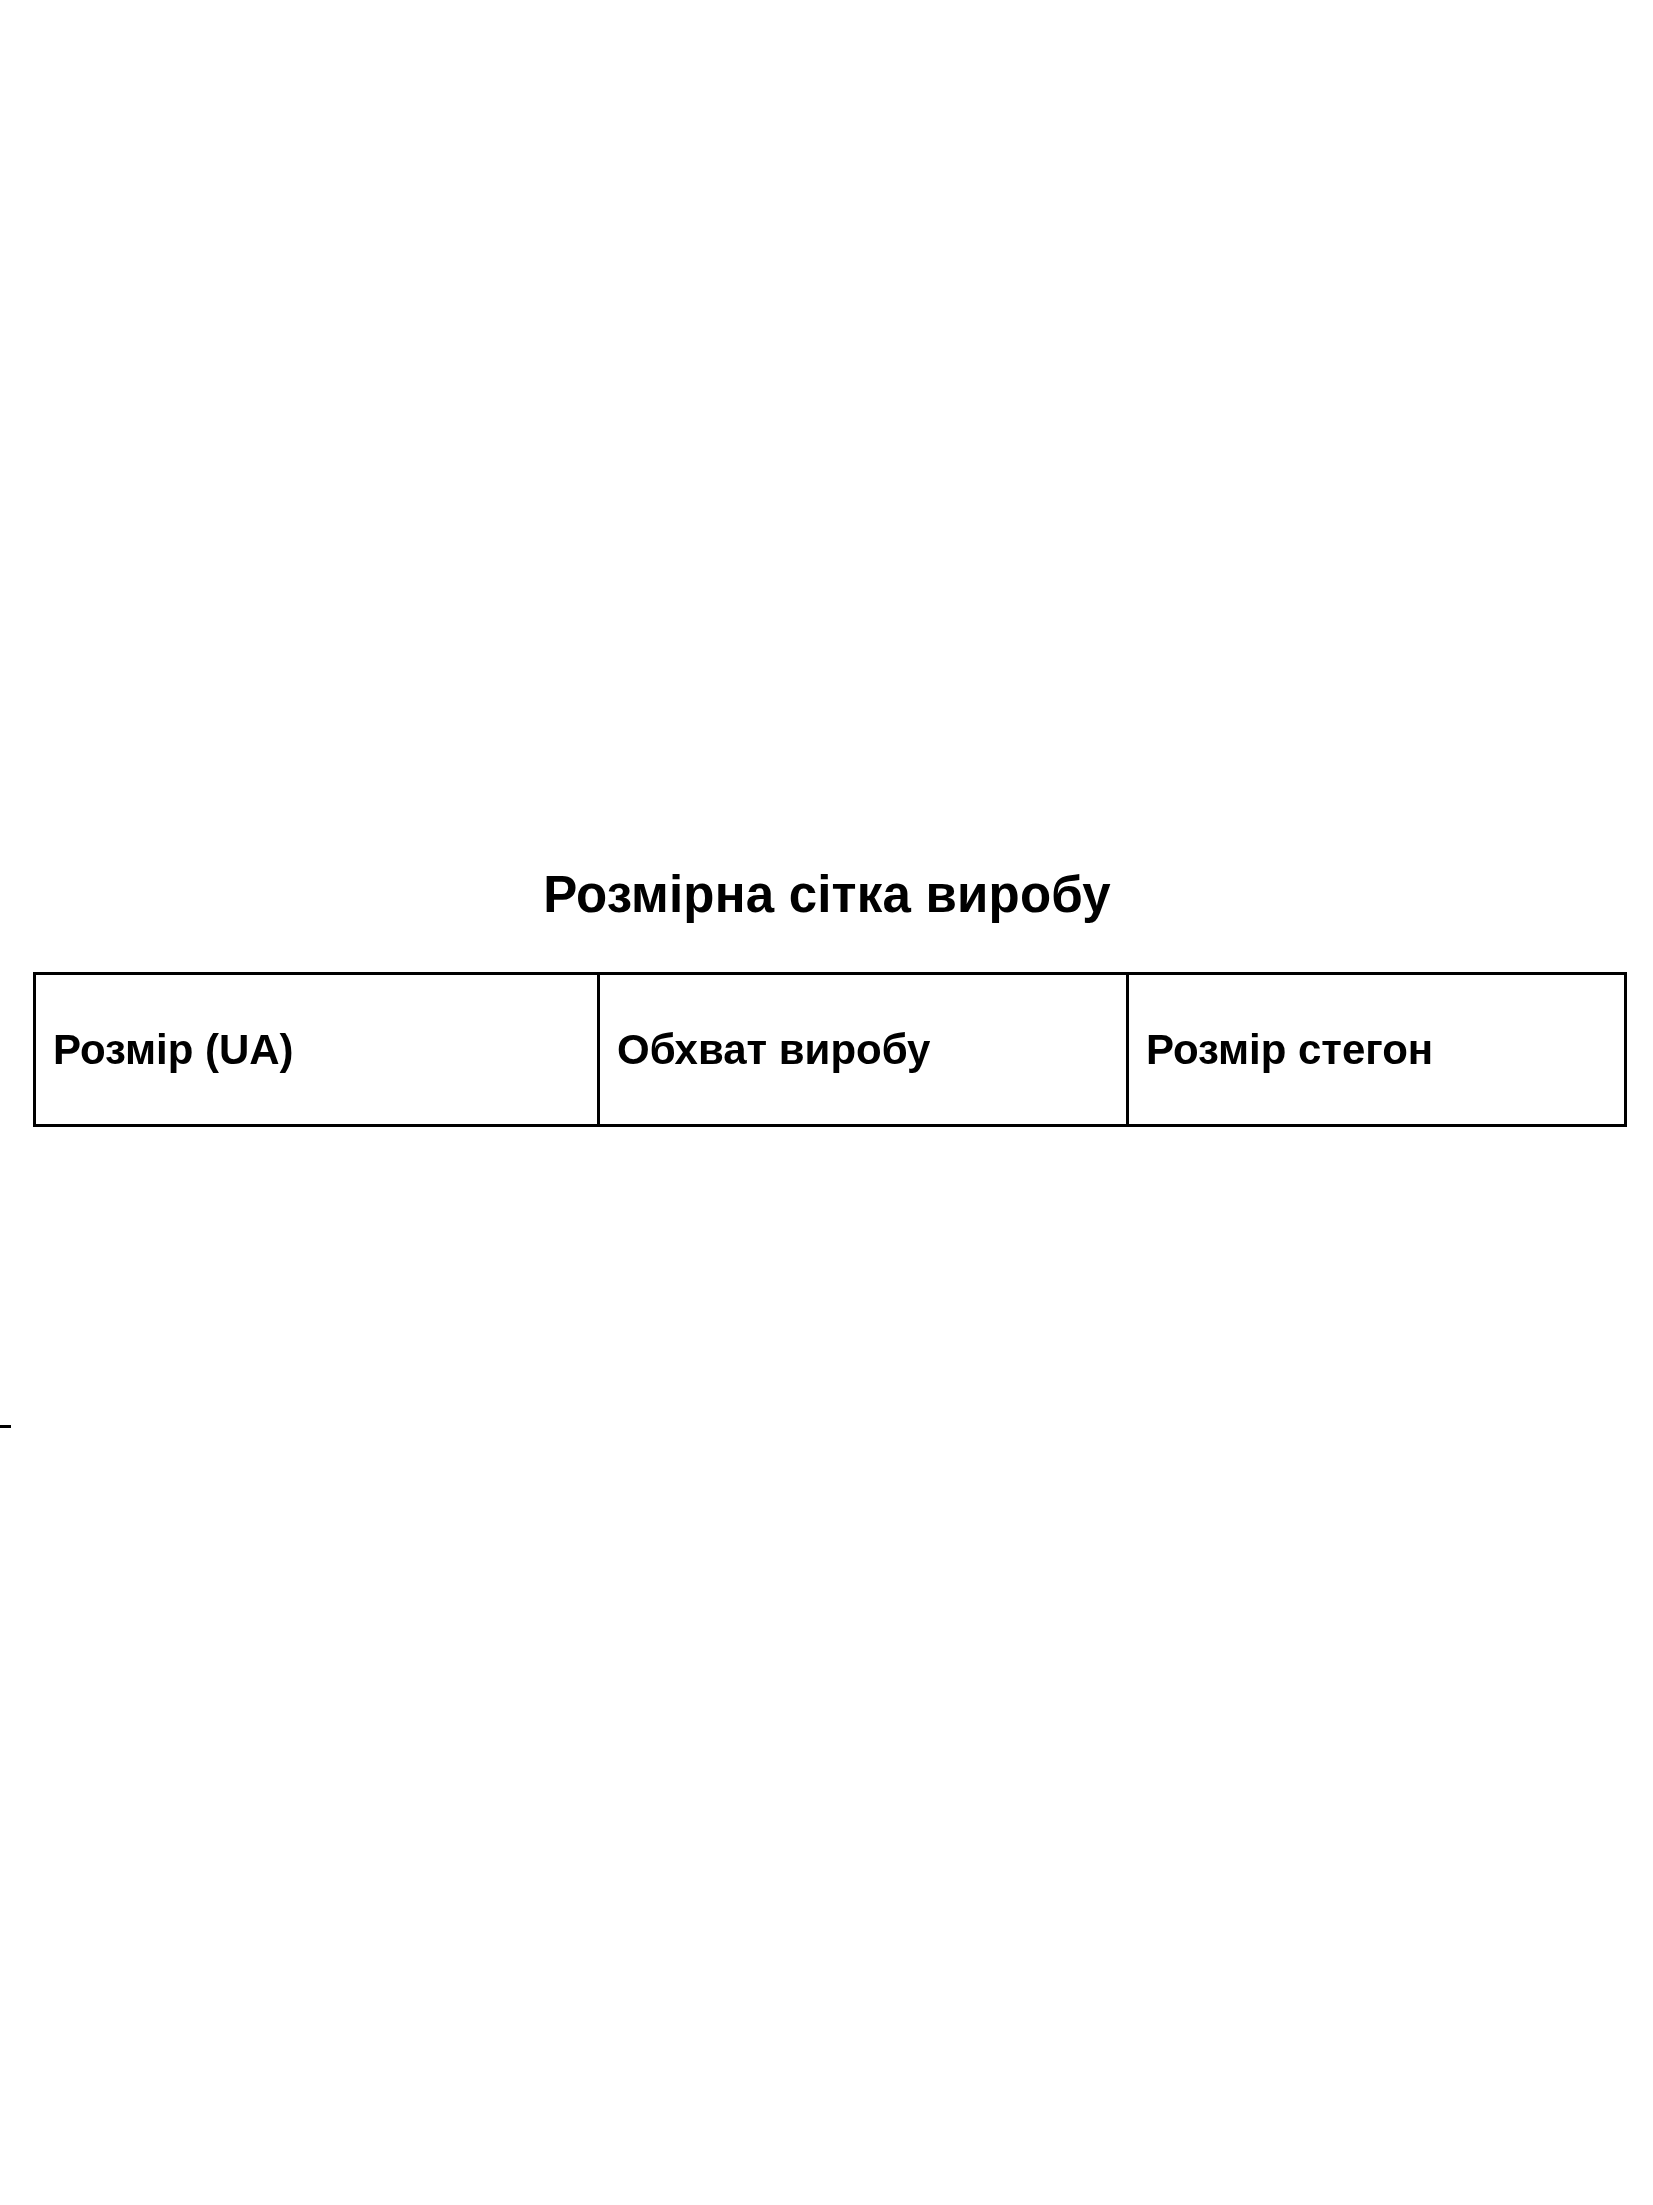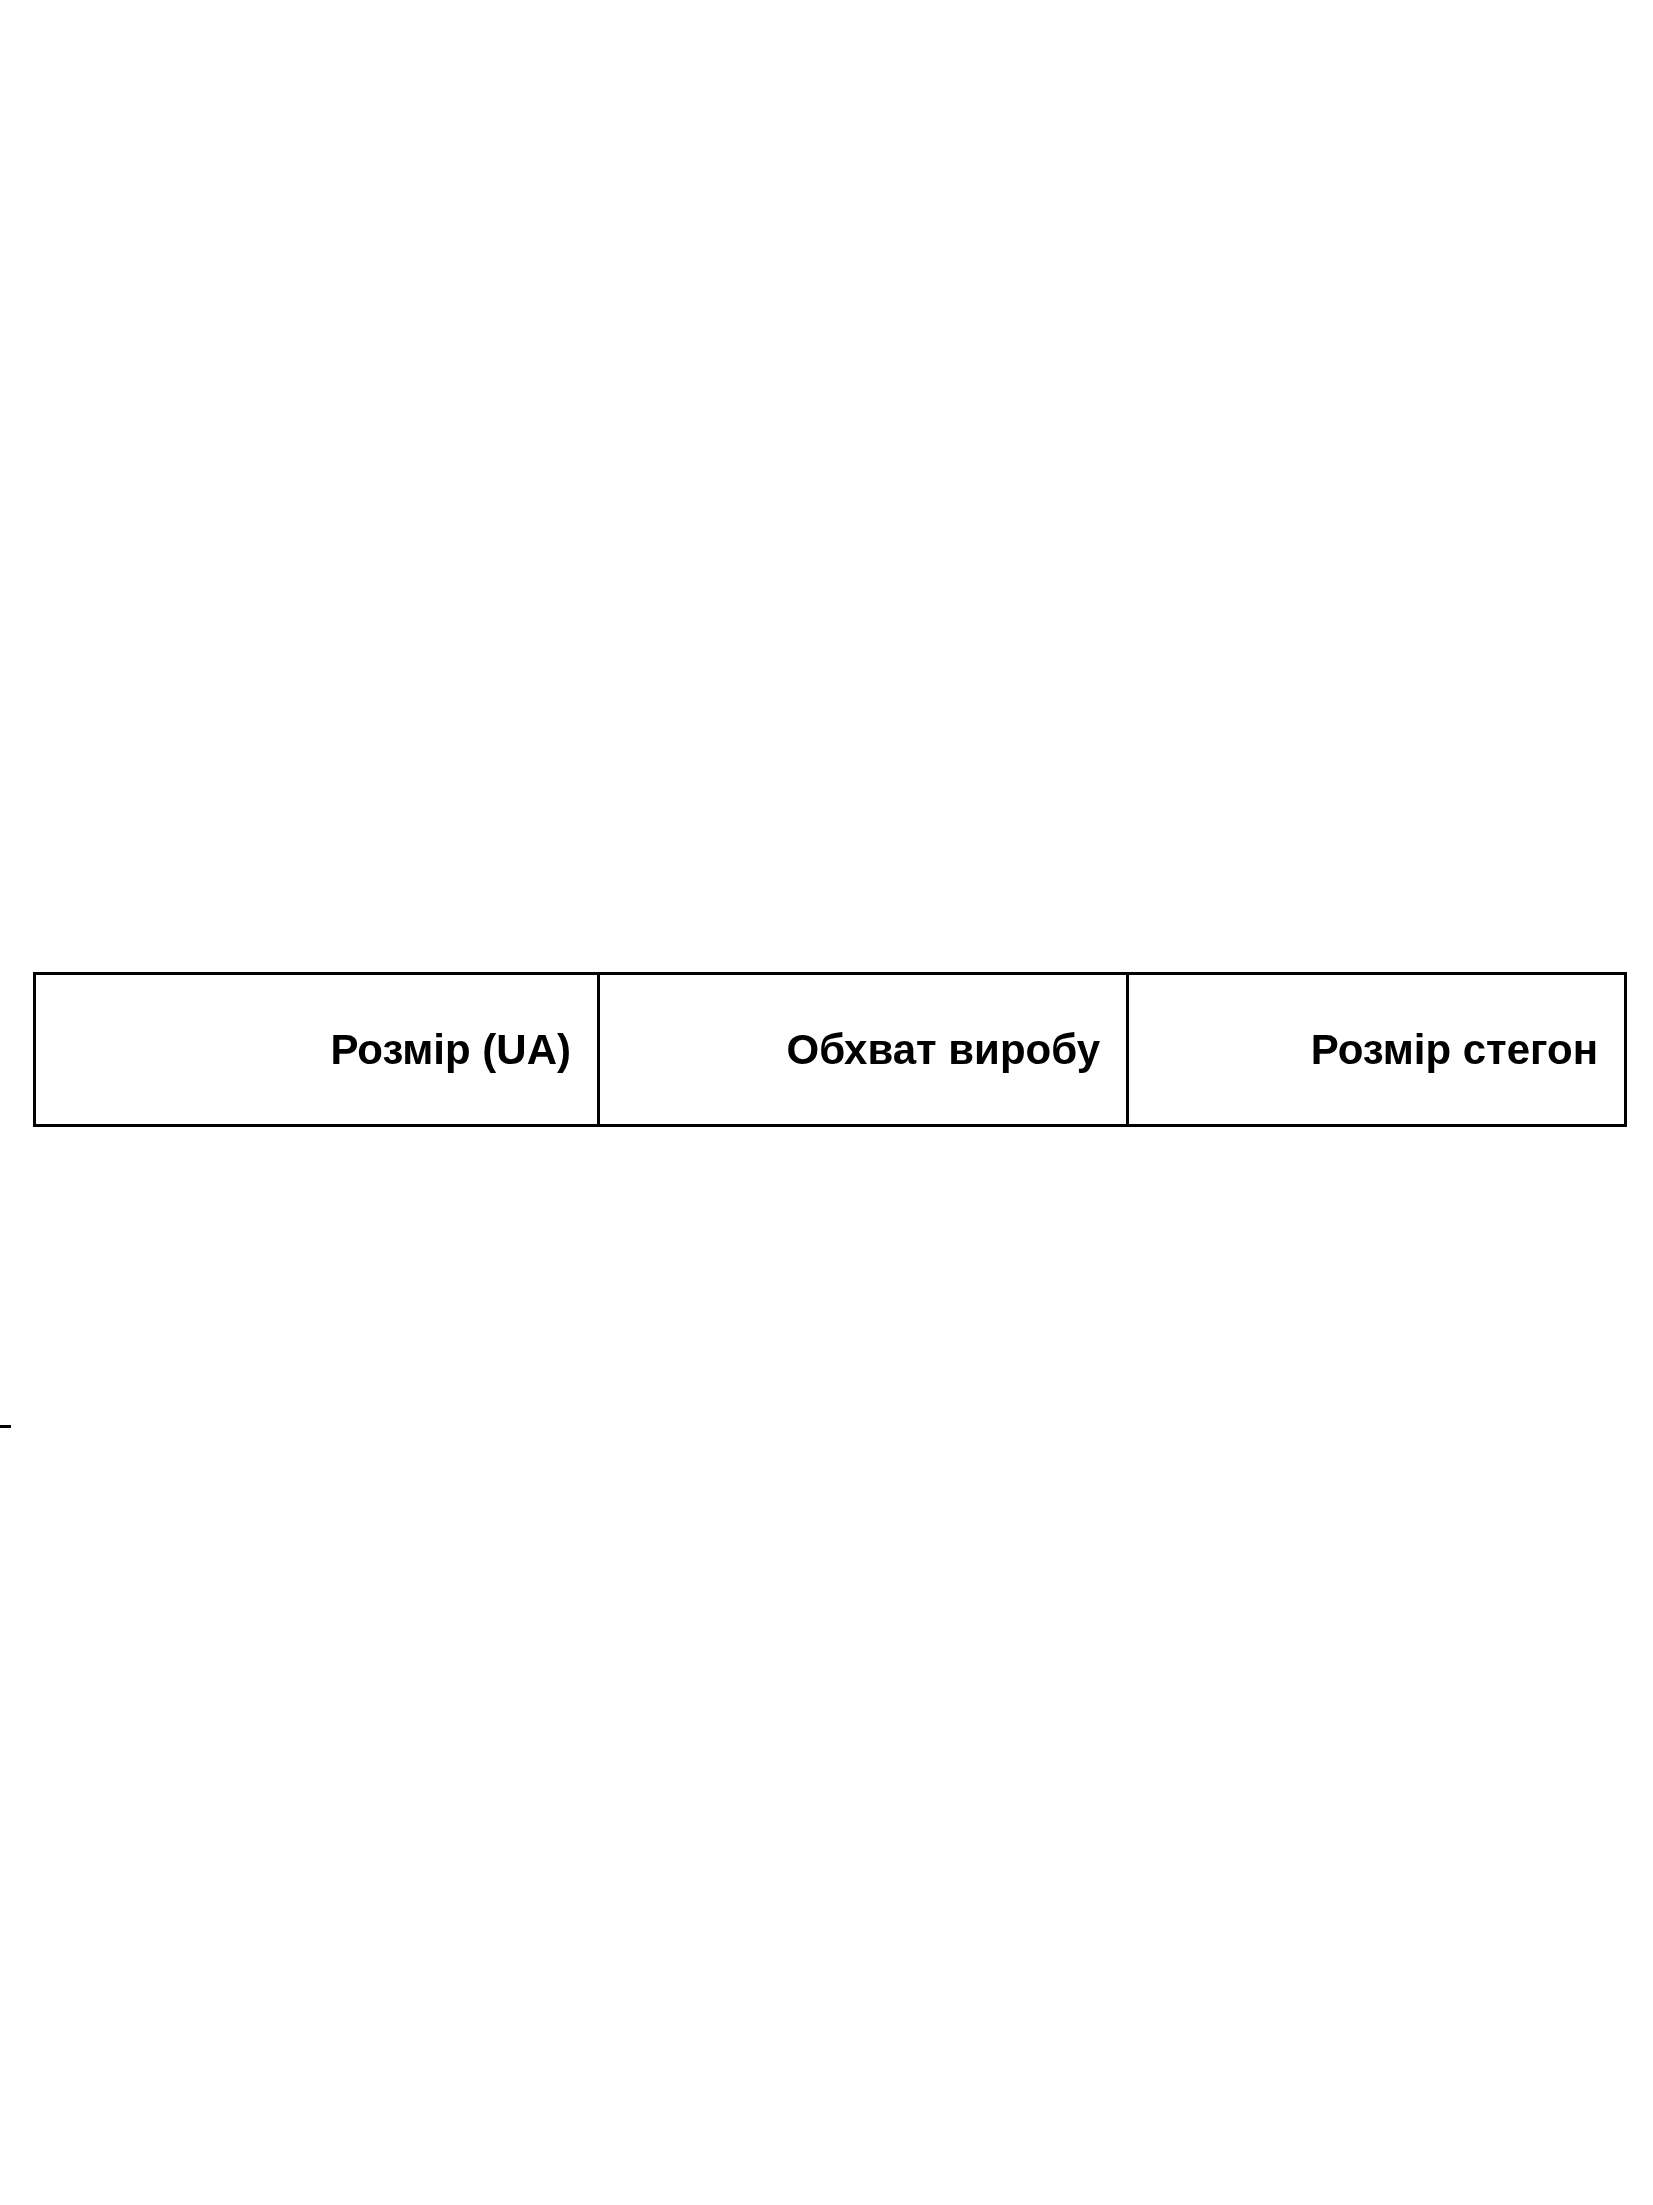--- a/index.html
+++ b/index.html
@@ -41,24 +41,24 @@
     width: 1591px;
     border-collapse: collapse;
     table-layout: fixed;
   }
   .size-table col.c1 { width: 564px; }
   .size-table col.c2 { width: 529px; }
   .size-table col.c3 { width: 498px; }
   .size-table th,
   .size-table td {
     border: 3.3px solid #000000;
-    text-align: right;
+    text-align: left;
     vertical-align: middle;
     height: 149px;
-    padding: 0 26px;
+    padding: 0 17px;
   }
   .size-table th {
     font-size: 42px;
     font-weight: bold;
   }
   .size-table td.size-cell {
     font-size: 42px;
     font-weight: bold;
   }
   .size-table td.meas-cell {
@@ -72,20 +72,21 @@
     width: 11.4px;
     height: 2.5px;
     background: #000000;
   }
 </style>
 </head>
 <body>
 
 <div class="page">
 
+  <h1 class="title">Розмірна сітка виробу</h1>
 
   <table class="size-table">
     <colgroup>
       <col class="c1">
       <col class="c2">
       <col class="c3">
     </colgroup>
     <thead>
       <tr>
         <th>Розмір (UA)</th>

